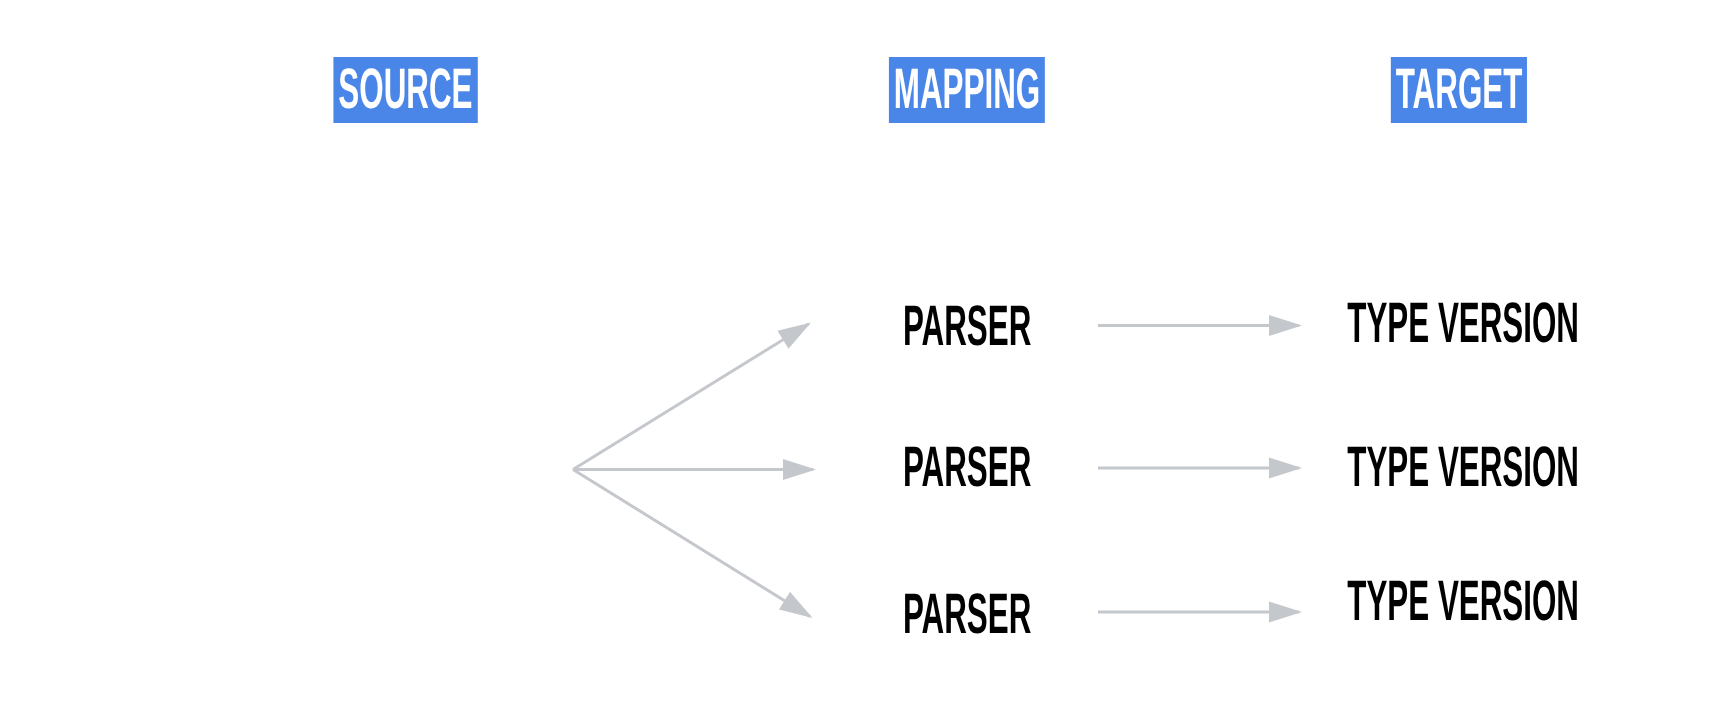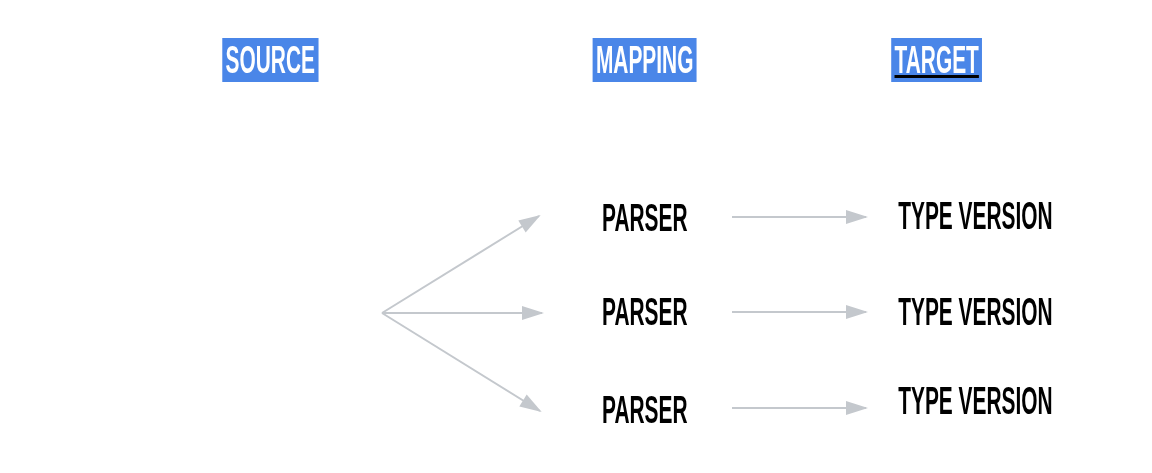--- a/index.html
+++ b/index.html
@@ -37,21 +37,21 @@
     line-height: 1.16;
     color: #ffffff;
     background: #4a86e8;
     padding: 0 6px;
     white-space: nowrap;
     transform: scaleX(0.55);
     transform-origin: center top;
   }
   .hdr-source  { left: 190px; }
   .hdr-mapping { left: 565px; }
-  .hdr-target  { left: 857px; text-decoration: underline; }
+  .hdr-target  { left: 893px; }
   
   .node {
     position: absolute;
     height: 44px;
     display: flex;
     align-items: center;
     justify-content: flex-end;
   }
   .node .txt {
     display: inline-block;

